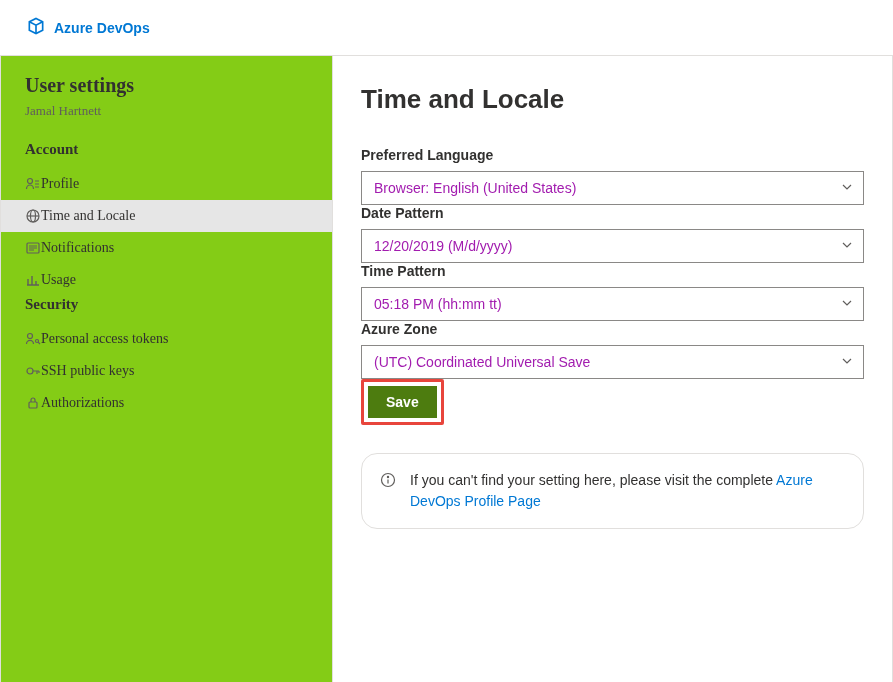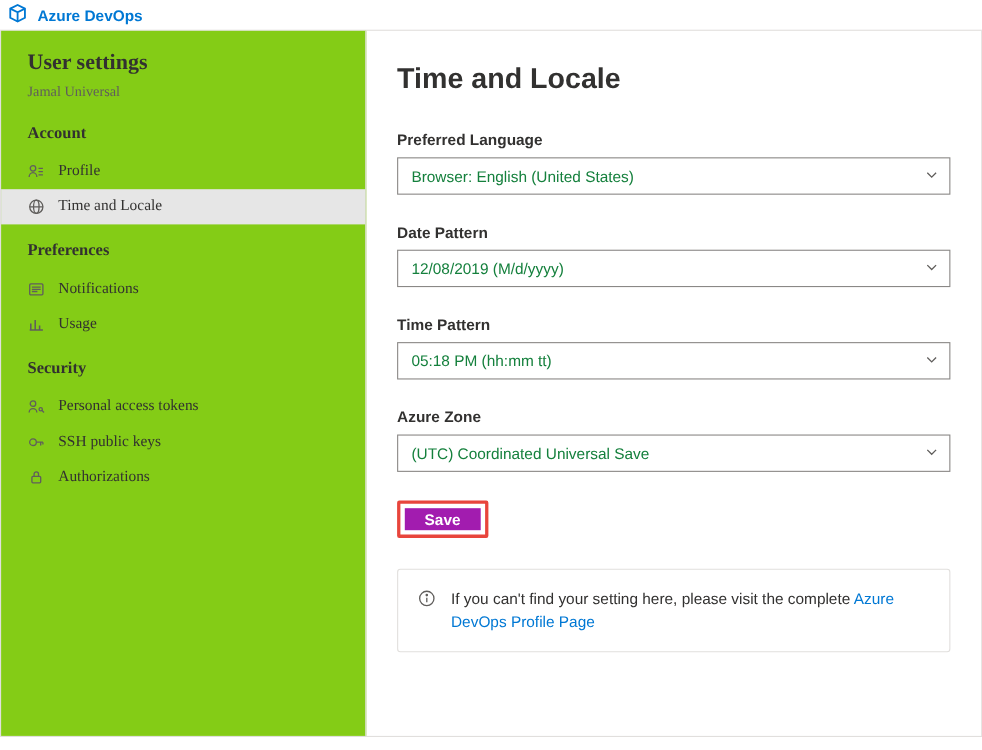--- a/index.html
+++ b/index.html
@@ -6,25 +6,25 @@
   body {
     font-family: "Segoe UI", -apple-system, sans-serif;
     font-size: 14px;
     color: #323130;
     background: #fff;
     width: 893px;
     height: 682px;
     overflow: hidden;
   }
   .topbar {
-    height: 28px;
+    height: 56px;
     border-bottom: 1px solid #e1dfdd;
     display: flex;
     align-items: center;
-    padding: 0 6px;
+    padding: 0 26px;
   }
   .brand {
     display: flex;
     align-items: center;
     gap: 8px;
     color: #0078d4;
     font-weight: 600;
     font-size: 14px;
   }
   .brand svg { width: 20px; height: 20px; }
@@ -51,26 +51,25 @@
     padding: 0 24px;
     color: #605e5c;
     font-size: 13px;
     margin-bottom: 22px;
   }
   .nav-section-title {
     font-weight: 600;
     font-size: 15px;
     padding: 0 24px;
     margin-bottom: 10px;
-    margin-top: 16px;
   }
   .nav-item {
     display: flex;
     align-items: center;
-    gap: 12px;
+    gap: 0;
     padding: 8px 24px;
     cursor: pointer;
     color: #323130;
     font-size: 14px;
   }
   .nav-item.active { background: #e6e6e6; }
   .nav-item .icon {
     width: 16px;
     height: 16px;
     display: inline-flex;
@@ -82,66 +81,66 @@
   .main {
     flex: 1;
     padding: 28px 28px 20px 28px;
     overflow: auto;
   }
   .main h2 {
     font-size: 26px;
     font-weight: 700;
     margin-bottom: 32px;
   }
-  .field-group { margin-bottom: 26px; }
+  .field-group { }
   .field-label {
     font-weight: 600;
     font-size: 14px;
     margin-bottom: 8px;
     display: block;
   }
   .select-box {
     position: relative;
     border: 1px solid #8a8886;
     height: 34px;
     display: flex;
     align-items: center;
     padding: 0 30px 0 12px;
     background: #fff;
     cursor: pointer;
     font-size: 14px;
-    color: #15803d;
+    color: #a21caf;
   }
   .select-box .chev {
     position: absolute;
     right: 10px;
     top: 50%;
     transform: translateY(-50%);
     color: #605e5c;
   }
   .save-highlight {
     display: inline-block;
     border: 3px solid #e8453c;
     padding: 4px;
     border-radius: 2px;
     margin-bottom: 28px;
   }
   .save-btn {
-    background: #a21caf;
+    background: #4d7c0f;
     color: #fff;
     border: none;
-    height: 20px;
+    height: 32px;
     padding: 0 18px;
     font-size: 14px;
     font-weight: 600;
     cursor: pointer;
   }
   .info-callout {
     border: 1px solid #e1dfdd;
-    border-radius: 3px;
+    border-radius: 16px;
     padding: 16px 18px;
     display: flex;
     gap: 14px;
     align-items: flex-start;
     color: #323130;
     line-height: 1.5;
   }
   .info-callout .info-icon {
     color: #605e5c;
     flex-shrink: 0;
@@ -165,21 +164,21 @@
         <path d="M4 7 L12 11 L20 7 M12 11 L12 21" stroke="#0078d4"></path>
       </svg>
     </span>
     <span>Azure DevOps</span>
   </div>
 </div>
 
 <div class="layout">
   <aside class="sidebar">
     <h1>User settings</h1>
-    <div class="subtitle">Jamal Universal</div>
+    <div class="subtitle">Jamal Hartnett</div>
 
     <div class="nav-section-title">Account</div>
     <div class="nav-item">
       <span class="icon">
         <svg viewBox="0 0 16 16" fill="none" stroke="currentColor" stroke-width="1.2">
           <circle cx="5" cy="5" r="2.5"></circle>
             <path d="M1.5 13c0-2.2 1.6-4 3.5-4s3.5 1.8 3.5 4"></path>
           <path d="M10 5h4M10 8h4M10 11h4"></path>
         </svg>
       </span>
@@ -189,21 +188,20 @@
       <span class="icon">
         <svg viewBox="0 0 16 16" fill="none" stroke="currentColor" stroke-width="1.2">
           <circle cx="8" cy="8" r="6"></circle>
             <ellipse cx="8" cy="8" rx="2.5" ry="6"></ellipse>
             <path d="M2 8h12"></path>
         </svg>
       </span>
       <span>Time and Locale</span>
     </div>
 
-    <div class="nav-section-title">Preferences</div>
     <div class="nav-item">
       <span class="icon">
         <svg viewBox="0 0 16 16" fill="none" stroke="currentColor" stroke-width="1.2">
           <rect x="2" y="3" width="12" height="10" rx="1"></rect>
             <path d="M4 6h8M4 8h8M4 10h5"></path>
         </svg>
       </span>
       <span>Notifications</span>
     </div>
     <div class="nav-item">
@@ -258,21 +256,21 @@
           <svg width="12" height="12" viewBox="0 0 12 12">
               <path d="M2 4l4 4 4-4" fill="none" stroke="currentColor" stroke-width="1.2"></path>
             </svg>
         </span>
       </div>
     </div>
 
     <div class="field-group">
       <label class="field-label">Date Pattern</label>
       <div class="select-box">
-        <span>12/08/2019 (M/d/yyyy)</span>
+        <span>12/20/2019 (M/d/yyyy)</span>
         <span class="chev">
           <svg width="12" height="12" viewBox="0 0 12 12">
               <path d="M2 4l4 4 4-4" fill="none" stroke="currentColor" stroke-width="1.2"></path>
             </svg>
         </span>
       </div>
     </div>
 
     <div class="field-group">
       <label class="field-label">Time Pattern</label>

